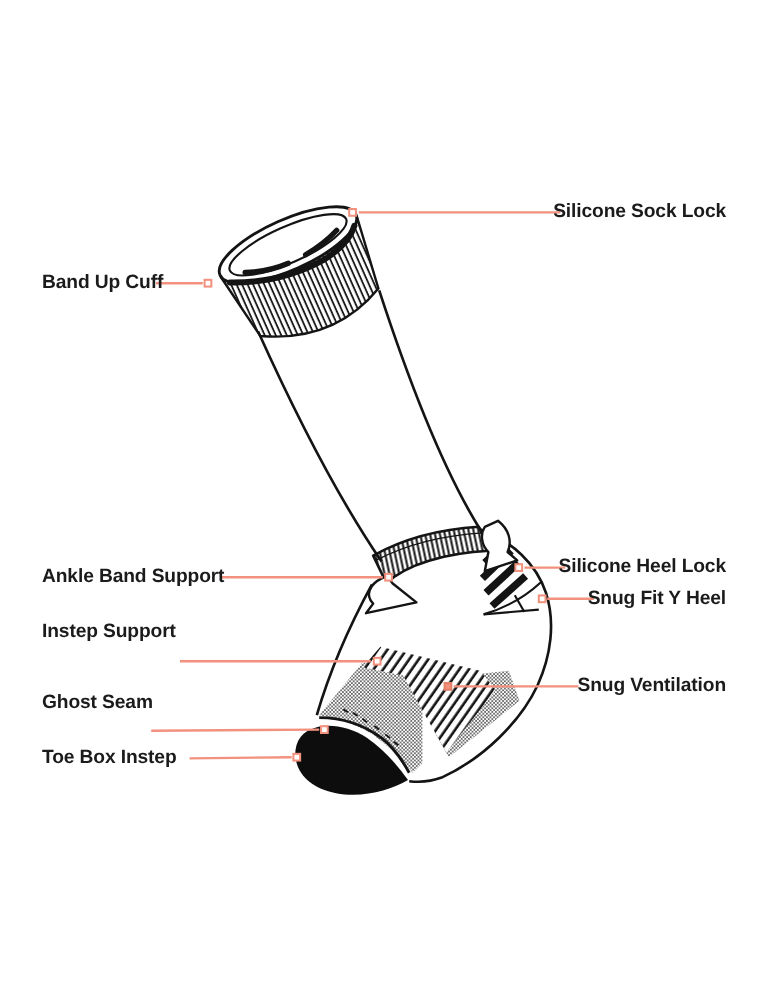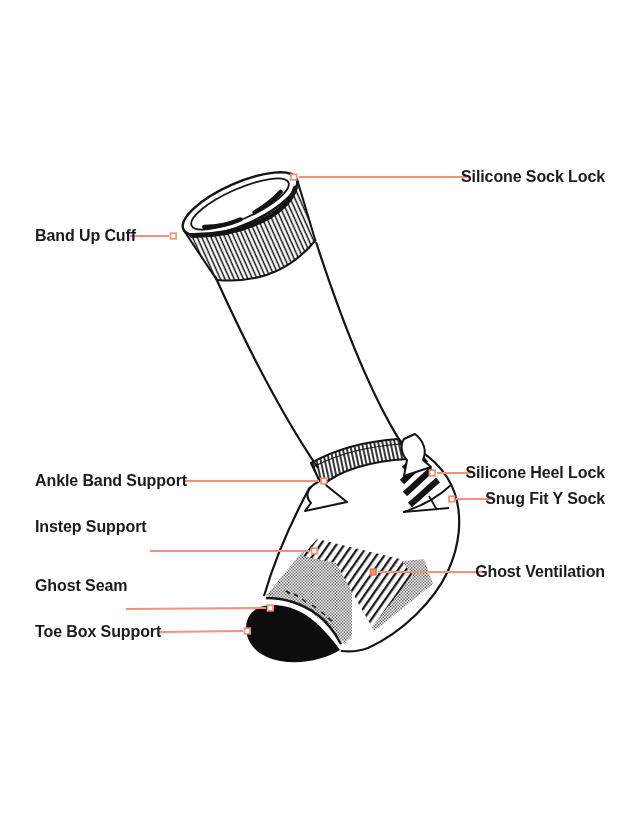--- a/index.html
+++ b/index.html
@@ -110,23 +110,23 @@
   </svg>
 
   <div class="lbl right" style="right:35px;top:177px">Silicone Sock Lock</div>
 
   <div class="lbl" style="left:35px;top:236px">Band Up Cuff</div>
 
   <div class="lbl right" style="right:35px;top:473px">Silicone Heel Lock</div>
 
   <div class="lbl" style="left:35px;top:481px">Ankle Band Support</div>
 
-  <div class="lbl right" style="right:35px;top:499px">Snug Fit Y Sock</div>
+  <div class="lbl right" style="right:35px;top:499px">Snug Fit Y Heel</div>
 
   <div class="lbl" style="left:35px;top:527px">Instep Support</div>
 
-  <div class="lbl right" style="right:35px;top:572px">Ghost Ventilation</div>
+  <div class="lbl right" style="right:35px;top:572px">Snug Ventilation</div>
 
   <div class="lbl" style="left:35px;top:586px">Ghost Seam</div>
 
-  <div class="lbl" style="left:35px;top:632px">Toe Box Support</div>
+  <div class="lbl" style="left:35px;top:632px">Toe Box Instep</div>
 
 </div>
 
 </body></html>

